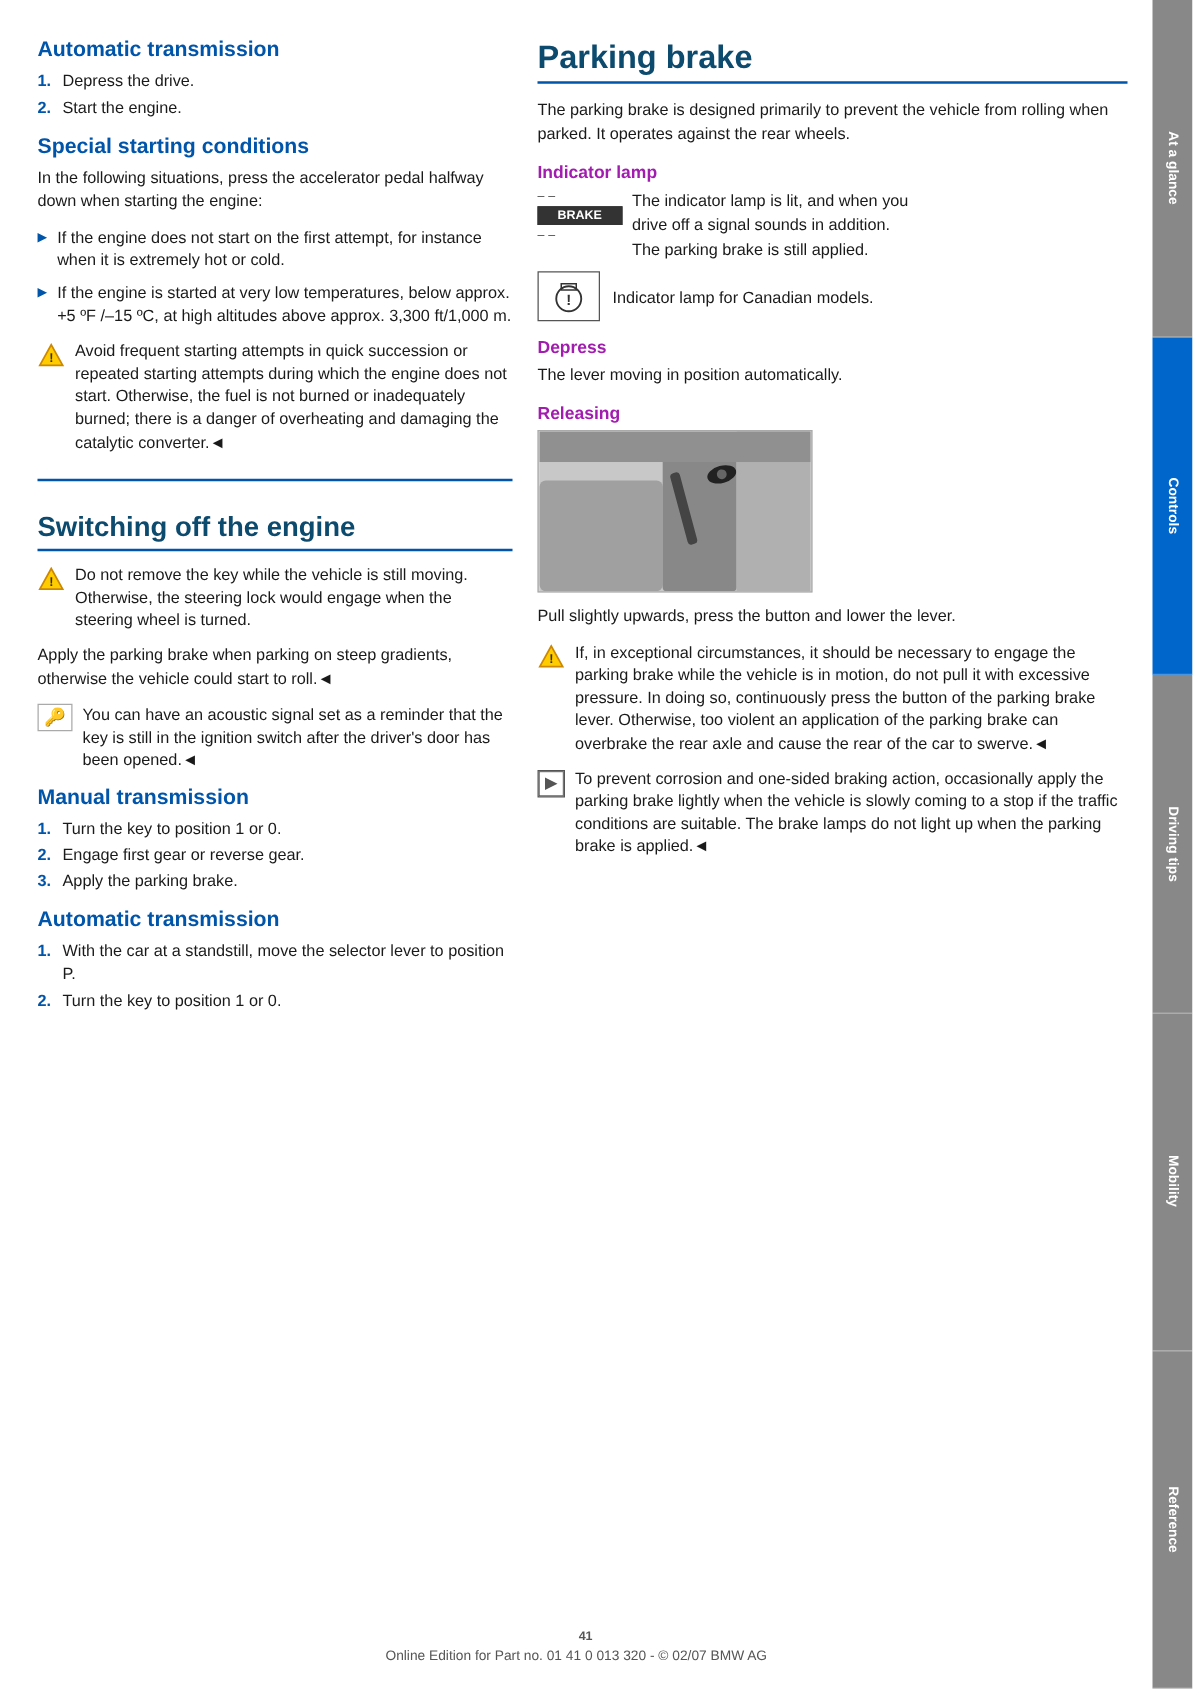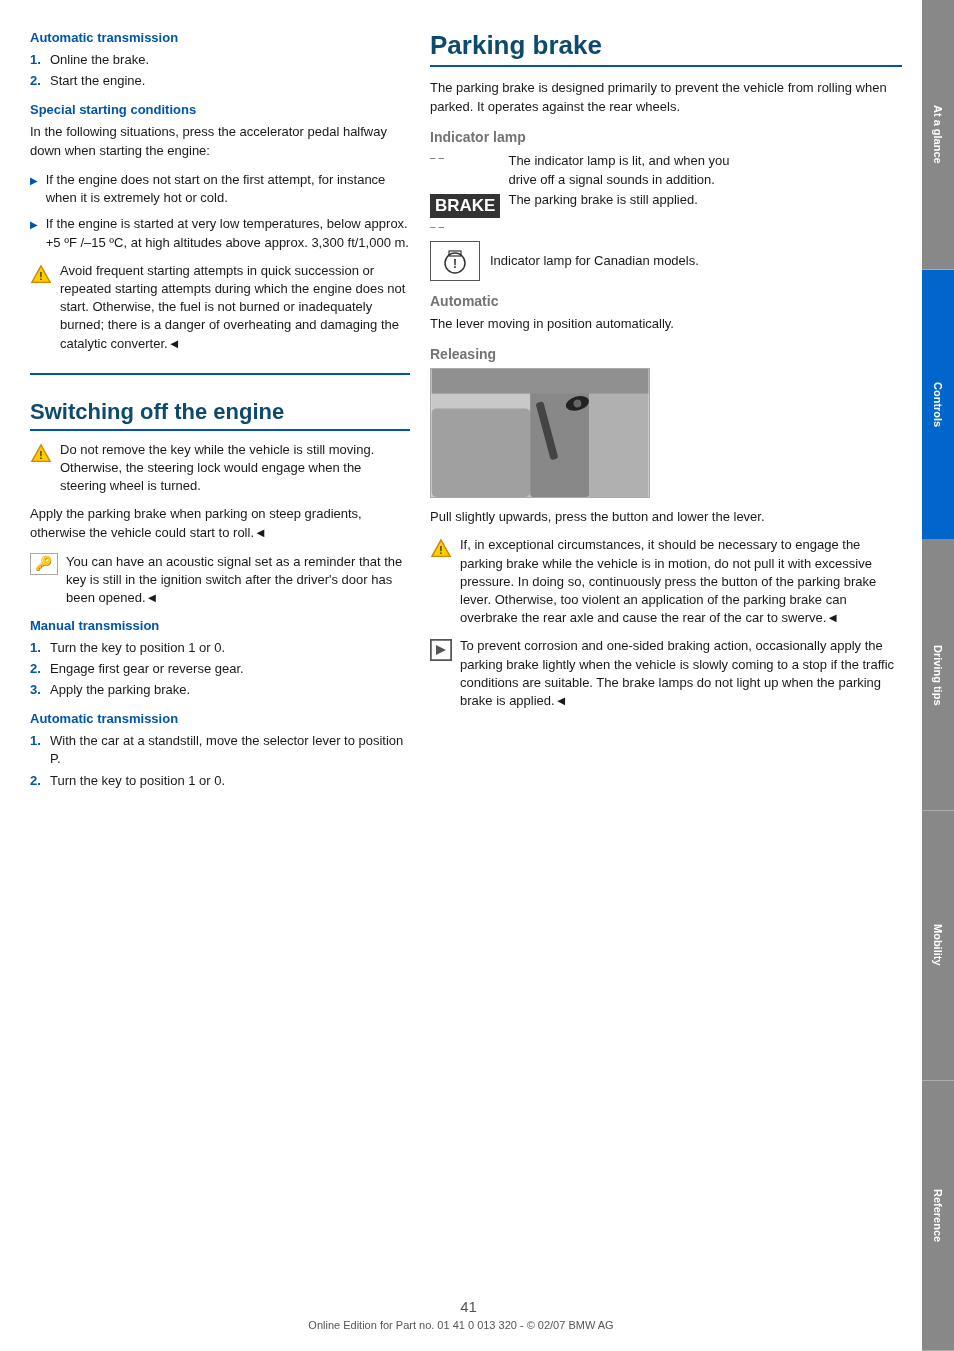--- a/index.html
+++ b/index.html
@@ -65,35 +65,35 @@
     }
 
     .right-column {
       flex: 1;
     }
 
     
     .section-title-blue {
       color: #0055aa;
       font-weight: bold;
-      font-size: 13px;
+      font-size: 17px;
       margin-bottom: 6px;
     }
 
     .section-title-large {
       color: #0c4a6e;
       font-weight: bold;
       font-size: 22px;
       margin-bottom: 10px;
       border-bottom: 2px solid #0055aa;
       padding-bottom: 4px;
     }
 
     .section-title-medium {
-      color: #737373;
+      color: #a21caf;
       font-weight: bold;
       font-size: 14px;
       margin-bottom: 6px;
       margin-top: 12px;
     }
 
     
     .numbered-list {
       list-style: none;
       margin-left: 0;
@@ -221,24 +221,23 @@
     .brake-line {
       display: flex;
       align-items: center;
       gap: 4px;
     }
 
     .brake-label {
       background: #333;
       color: #fff;
       font-weight: bold;
-      font-size: 17px;
-      padding: 1px 4px;
+      font-size: 10px;
+      padding: 1px 15px;
       border: 1px solid #333;
-      margin-top: 28px;
     }
 
     
     .parking-image {
       width: 220px;
       height: 130px;
       background: #d8d8d8;
       border: 1px solid #aaa;
       margin-bottom: 10px;
       display: flex;
@@ -258,22 +257,22 @@
       position: absolute;
       bottom: 20px;
       left: 0;
       right: 32px;
       text-align: center;
       font-size: 11px;
       color: #555;
     }
 
     .page-number {
-      font-size: 15px;
-      font-weight: normal;
+      font-size: 10px;
+      font-weight: bold;
       margin-bottom: 4px;
       padding-left: 15px;
     }
 
     
     .key-icon-box {
       width: 28px;
       height: 22px;
       flex-shrink: 0;
       display: flex;
@@ -290,21 +289,21 @@
 
   <div class="main-content">
 
     <div class="left-column">
 
       <div>
         <div class="section-title-blue">Automatic transmission</div>
         <ol class="numbered-list">
           <li>
             <span class="list-num">1.</span>
-            <span>Online the brake.</span>
+            <span>Depress the drive.</span>
           </li>
           <li>
             <span class="list-num">2.</span>
             <span>Start the engine.</span>
           </li>
         </ol>
       </div>
 
       <div>
         <div class="section-title-blue">Special starting conditions</div>
@@ -418,21 +417,21 @@
               <circle cx="20" cy="18" r="10" fill="none" stroke="#333" stroke-width="1.5"></circle>
               <text x="20" y="23" text-anchor="middle" font-size="12" font-weight="bold" fill="#333">!</text>
               <rect x="14" y="6" width="12" height="5" fill="none" stroke="#333" stroke-width="1.2"></rect>
             </svg>
           </div>
           <span style="font-size:13px;">Indicator lamp for Canadian models.</span>
         </div>
       </div>
 
       <div>
-        <div class="section-title-medium">Automatic</div>
+        <div class="section-title-medium">Depress</div>
         <p class="para">The lever moving in position automatically.</p>
       </div>
 
       <div>
         <div class="section-title-medium">Releasing</div>
 
         <div class="parking-image">
           <svg width="220" height="130" viewBox="0 0 220 130" xmlns="http://www.w3.org/2000/svg">
 
             <rect width="220" height="130" fill="#c8c8c8"></rect>

